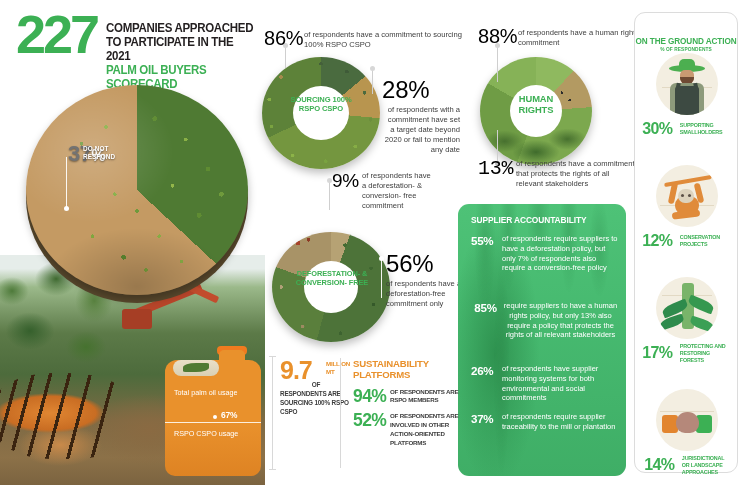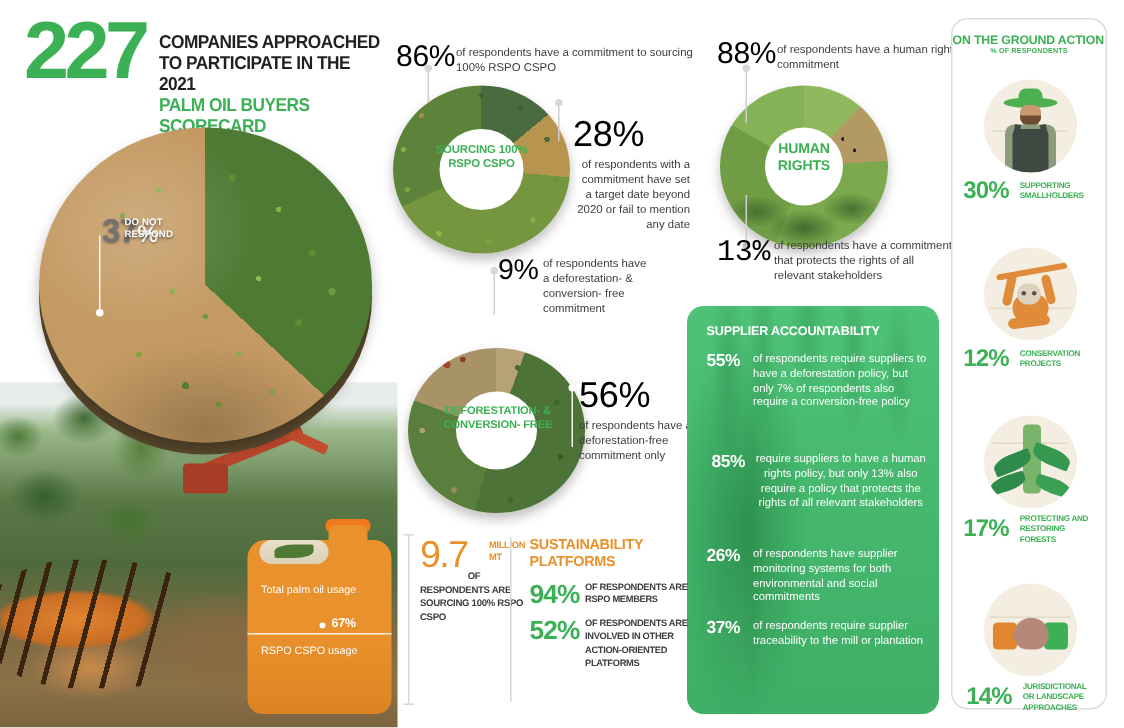--- a/index.html
+++ b/index.html
@@ -243,21 +243,21 @@
   #sa-i0 { top:30px; }
   #sa-i1 { top:97px;text-align:center; }
   #sa-i2 { top:160px; }
   #sa-i3 { top:208px; }
 
   
   #otg {
     position:absolute; left:634px; top:12px; width:104px; height:461px;
     background:#fff; border:1px solid #dcdcdc; border-radius:11px;
   }
-  #otg-title { margin-top:9px; font-size:8.2px; font-weight:bold;
+  #otg-title { text-align:center; margin-top:24px; font-size:8.2px; font-weight:bold;
                color:#3cb054; letter-spacing:-.1px; }
   #otg-sub { text-align:center; margin-top:1px; font-size:4.8px; font-weight:bold;
              color:#3cb054; letter-spacing:.1px; }
   .otg-item { position:absolute; left:0; width:104px; }
   .otg-circ { position:relative; margin:0 auto; width:62px; height:62px; border-radius:50%;
               background:#f3eee1; overflow:hidden; }
   .otg-line { text-align:center; margin-top:4px; }
   .otg-line .n { display:inline-block; vertical-align:middle; font-size:16px;
                  font-weight:bold; color:#3cb054; letter-spacing:-.6px; }
   .otg-line .lbl { display:inline-block; vertical-align:middle; text-align:left;
@@ -353,21 +353,21 @@
   #can .pctline .d { position:absolute; left:0; top:3px; width:4px; height:4px;
              border-radius:50%; background:#fff; }
   #can .pctline .v { position:absolute; left:8px; top:-2px; font-size:8.4px;
              font-weight:bold; color:#fff; }
   #can-lead { position:absolute; left:272px; top:356px; width:1.2px; height:114px;
               background:#d8d8d8; }
   #can-lead .tk { position:absolute; left:-3px; width:7px; height:1.2px; background:#d8d8d8; }
 
   
   #b97 { position:absolute; left:280px; top:358px; width:72px; }
-  #b97 .num { font-size:25px; font-weight:normal; color:#e9912c; letter-spacing:-1px;
+  #b97 .num { font-size:25px; font-weight:bold; color:#e9912c; letter-spacing:-1px;
               float:left; line-height:1; }
   #b97 .unit { margin-left:46px; font-size:6.2px; font-weight:bold; color:#e9912c;
                line-height:1.25; padding-top:2px; }
   #b97 .half { clear:both; padding-top:8px; font-size:15.5px; font-weight:bold;
                color:#3cb054; letter-spacing:-.4px; }
   #b97 .sub { margin-top:4px; width:70px; font-size:6.4px; font-weight:bold;
               color:#3d3d3d; line-height:1.45; }
 
   #divider-v { position:absolute; left:340px; top:358px; width:1px; height:110px;
                background:#d8d8d8; }

